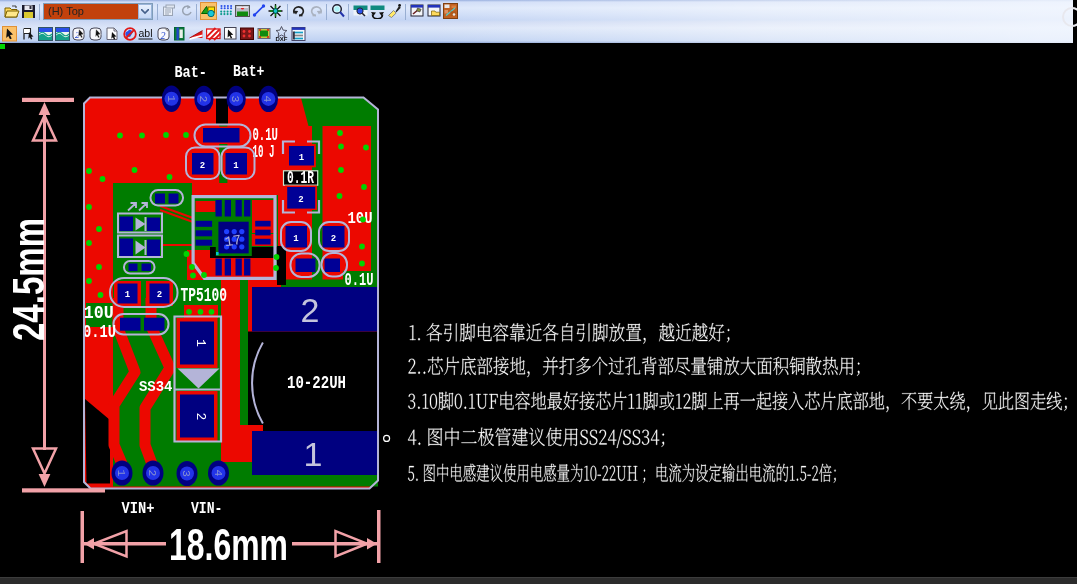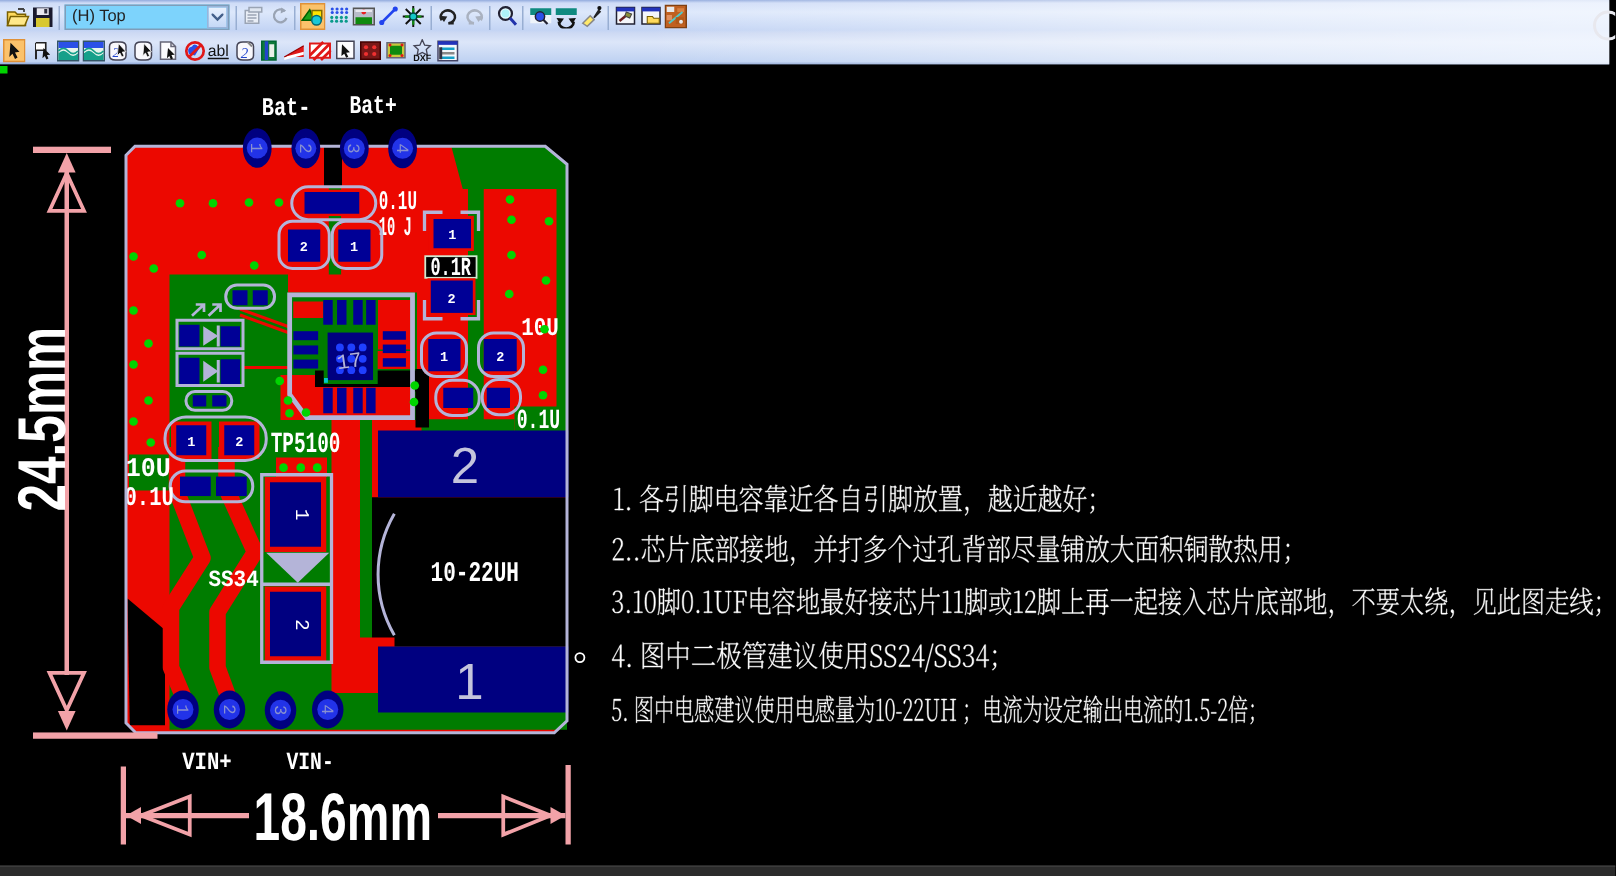--- a/index.html
+++ b/index.html
@@ -22,21 +22,21 @@
     </svg>
 
 <svg style="position:absolute;left:20px;top:3px" width="17" height="17" viewBox="0 0 17 17">
       <rect x="2" y="2" width="13" height="13" fill="#1a1a2e"></rect>
       <rect x="4.5" y="2.5" width="8" height="4.5" fill="#e8e8f0"></rect>
       <rect x="4" y="9" width="9" height="6" fill="#d8c830"></rect>
       <rect x="9.5" y="3" width="2" height="3" fill="#303040"></rect>
     </svg>
 <div style="position:absolute;left:39px;top:4px;width:1px;height:16px;background:#98aed2"></div>
 
-<div style="position:absolute;left:43px;top:3px;width:110px;height:17px;background:#7dd3fc;border:1px solid #7f9db9;font-family:'Liberation Sans',sans-serif;font-size:11px;color:#222;line-height:15px;padding-left:4px;box-sizing:border-box">(H) Top</div>
+<div style="position:absolute;left:43px;top:3px;width:110px;height:17px;background:#c2410c;border:1px solid #7f9db9;font-family:'Liberation Sans',sans-serif;font-size:11px;color:#222;line-height:15px;padding-left:4px;box-sizing:border-box">(H) Top</div>
 <div style="position:absolute;left:138px;top:4px;width:14px;height:15px;background:linear-gradient(#e9f1fd,#c4d8f6);border:1px solid #9ab4da;box-sizing:border-box"></div>
 <svg style="position:absolute;left:141px;top:9px" width="8" height="6">
       <path d="M0,0 L4,4 L8,0" fill="none" stroke="#44608a" stroke-width="1.6"></path>
     </svg>
 <div style="position:absolute;left:157px;top:4px;width:1px;height:16px;background:#98aed2"></div>
 
 <svg style="position:absolute;left:162px;top:3px" width="14" height="16" viewBox="0 0 14 16">
       <rect x="1.5" y="4" width="9" height="8.5" fill="#e9eef6" stroke="#9aa4b4"></rect>
       <rect x="4" y="2" width="8.5" height="3" fill="#dfe6f0" stroke="#9aa4b4"></rect>
       <path d="M3,7 h6 M3,9 h6 M3,11 h4" stroke="#9aa4b4" stroke-width="1"></path>

